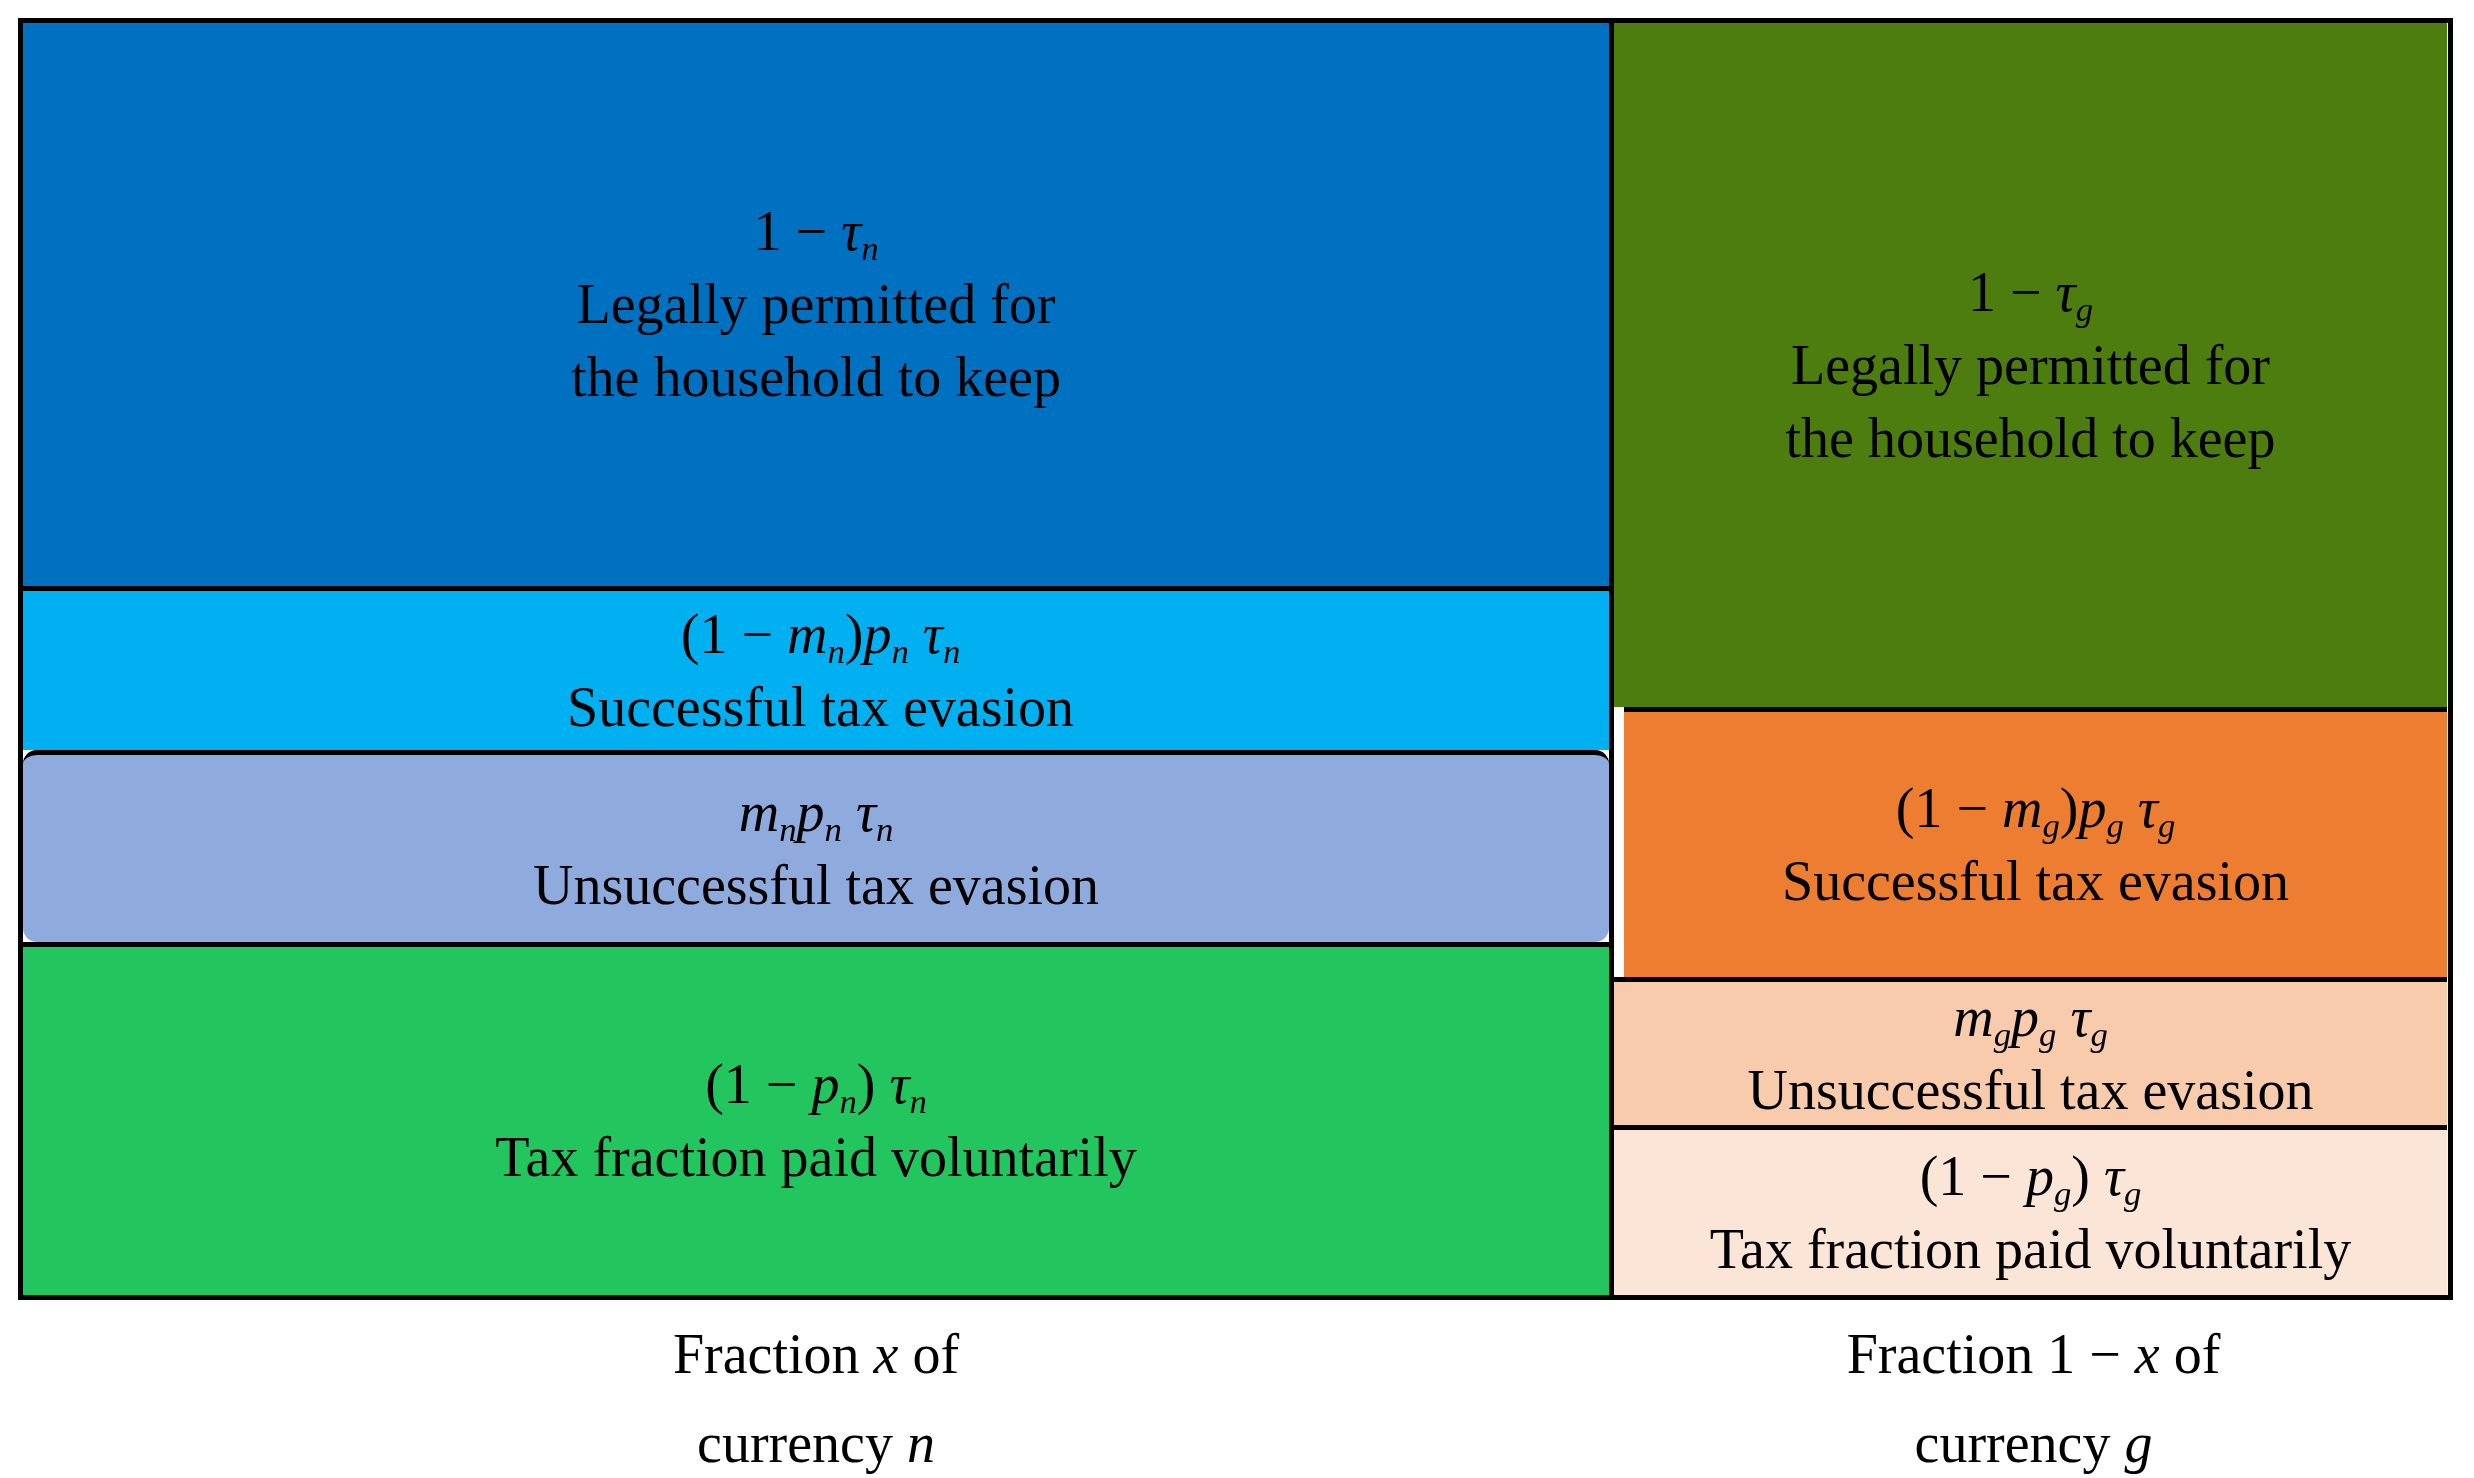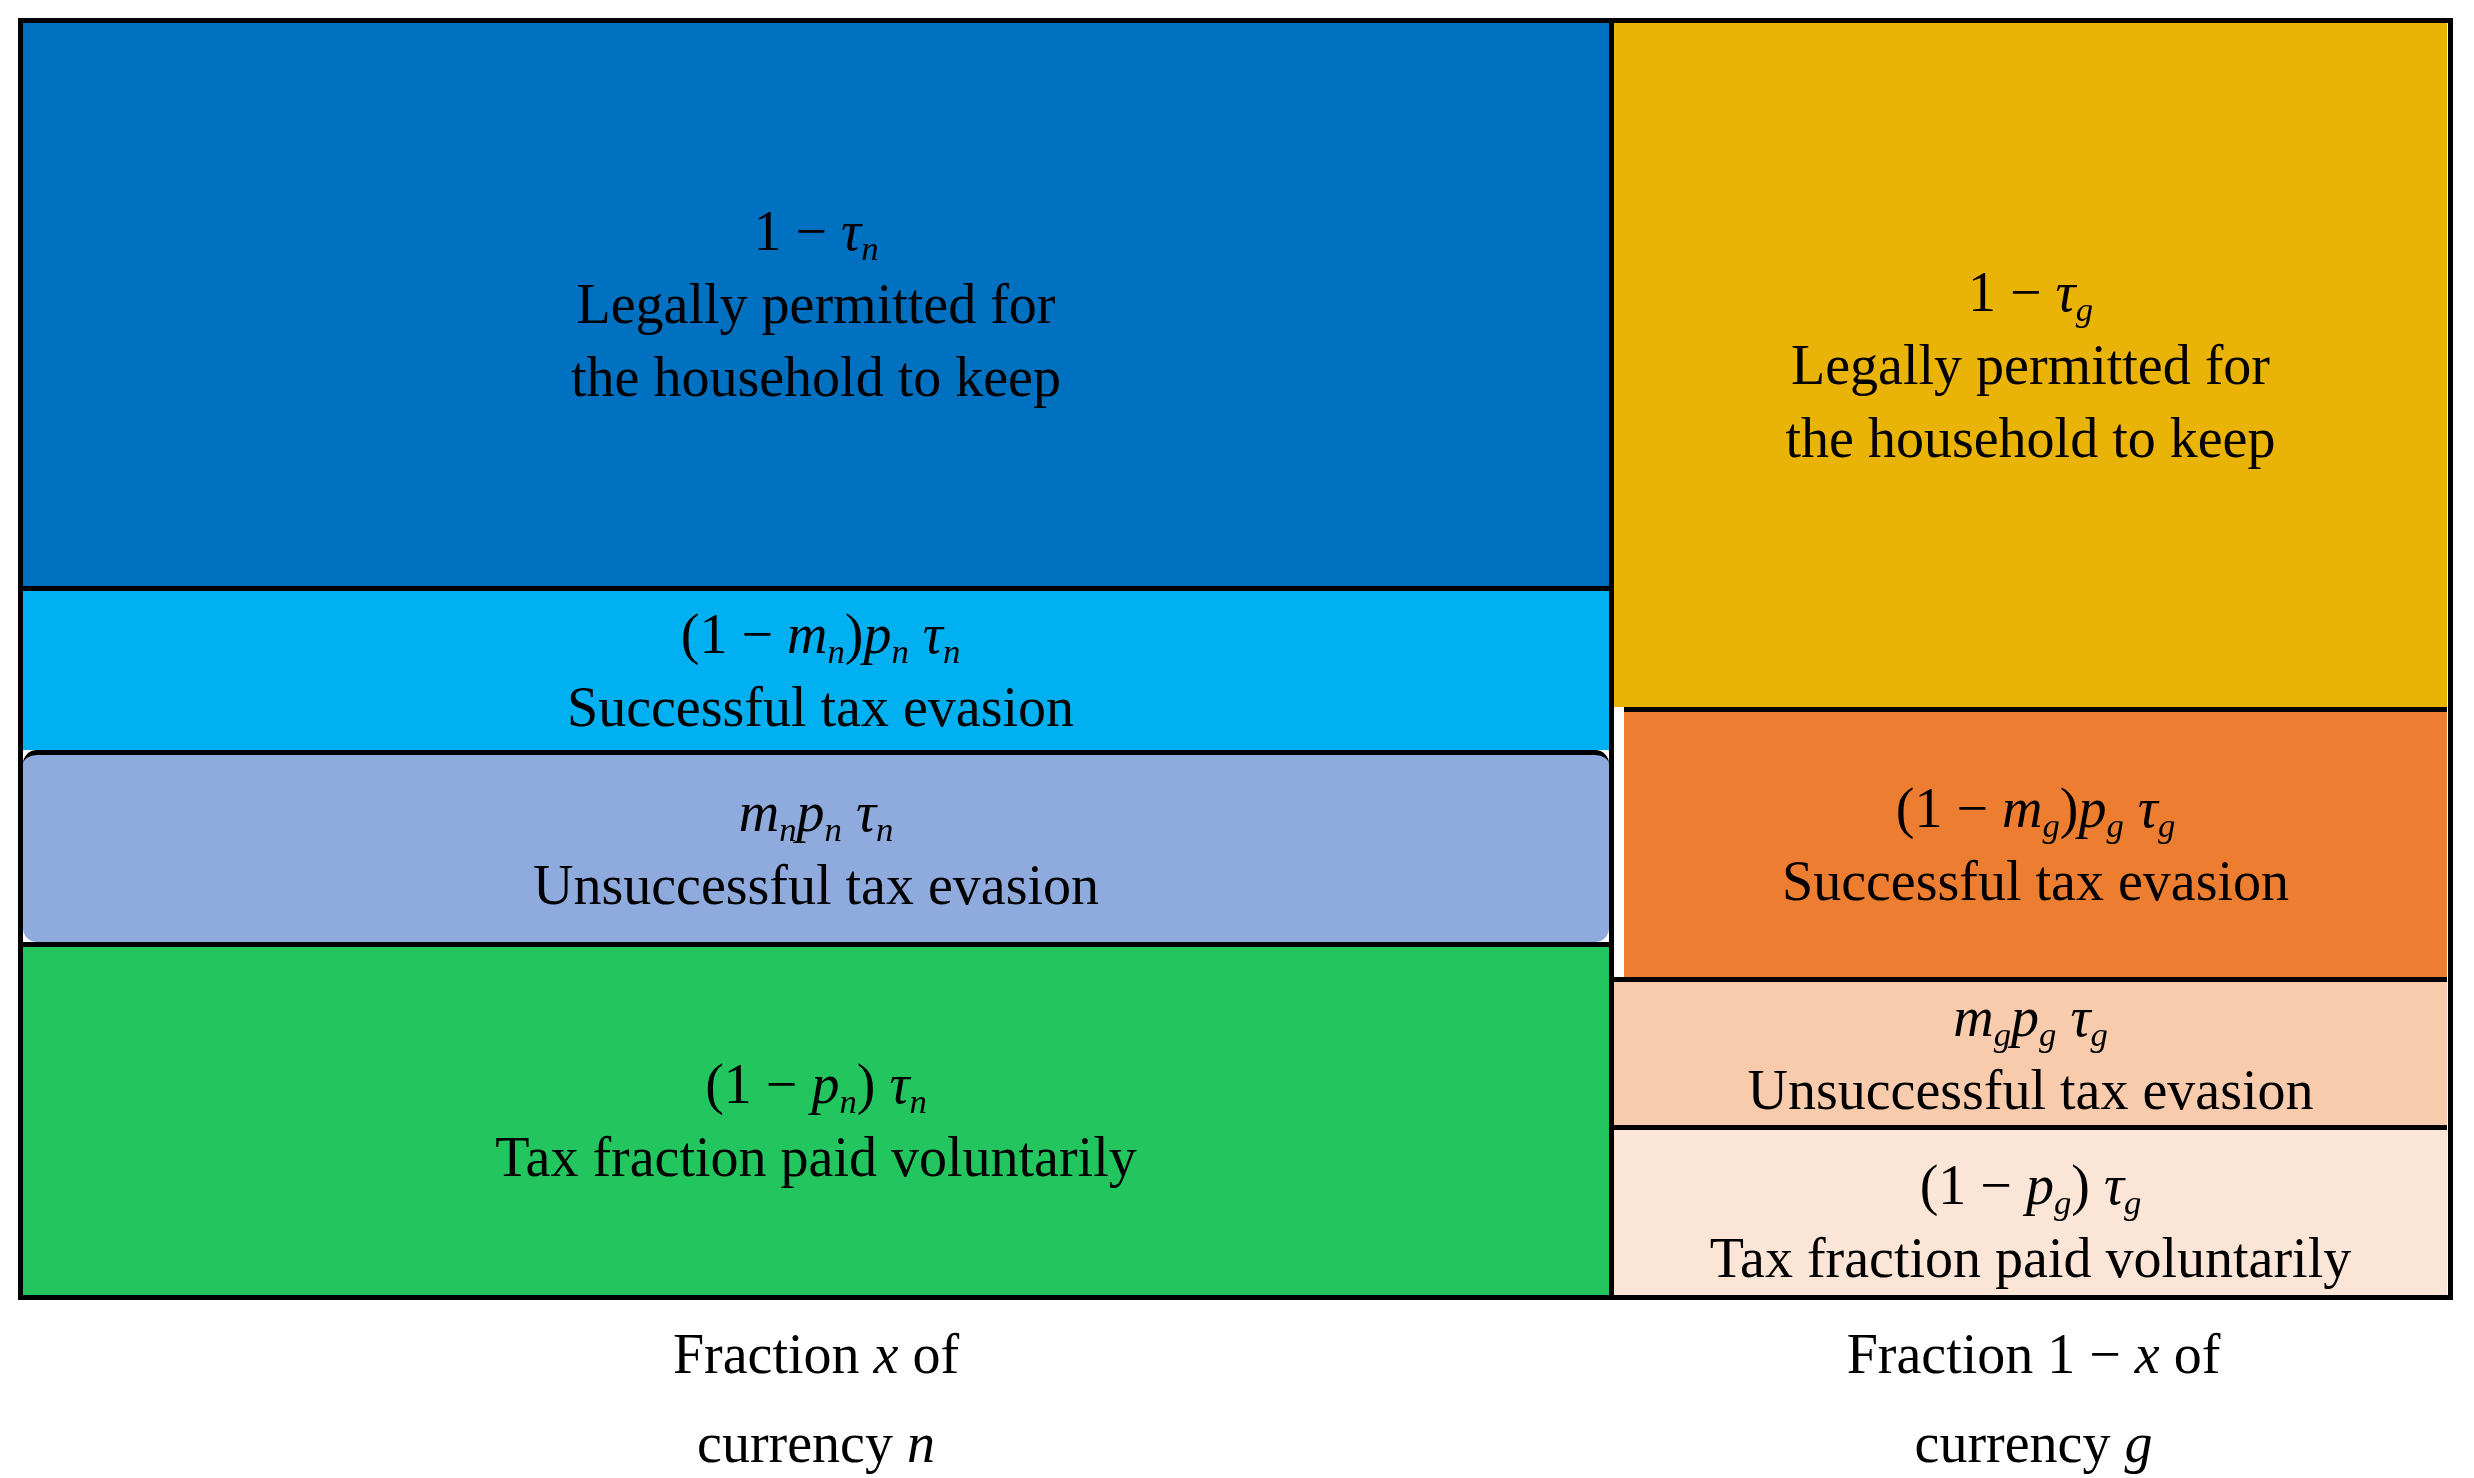--- a/index.html
+++ b/index.html
@@ -99,34 +99,34 @@
         <div class="formula"><i>m</i><sub>n</sub><i>p</i><sub>n</sub> <i>τ</i><sub>n</sub></div>
         <div class="label">Unsuccessful tax evasion</div>
       </div>
       <div class="block b4" style="background: #22c55e;">
         <div class="formula">(1 − <i>p</i><sub>n</sub>) <i>τ</i><sub>n</sub></div>
         <div class="label">Tax fraction paid voluntarily</div>
       </div>
     </div>
 
     <div class="col col-g">
-      <div class="block b1" style="background: #eab308;">
+      <div class="block b1" style="background: #4d7c0f;">
         <div class="formula">1 − <i>τ</i><sub>g</sub></div>
         <div class="label">Legally permitted for</div>
         <div class="label">the household to keep</div>
       </div>
       <div class="block b2" style="background: rgb(237, 125, 49);">
         <div class="formula">(1 − <i>m</i><sub>g</sub>)<i>p</i><sub>g</sub> <i>τ</i><sub>g</sub></div>
         <div class="label">Successful tax evasion</div>
       </div>
       <div class="block b3" style="background: rgb(248, 203, 173);">
         <div class="formula"><i>m</i><sub>g</sub><i>p</i><sub>g</sub> <i>τ</i><sub>g</sub></div>
         <div class="label">Unsuccessful tax evasion</div>
       </div>
-      <div class="block b4" style="background: rgb(251, 229, 214); justify-content: flex-end;">
+      <div class="block b4" style="background: rgb(251, 229, 214);">
         <div class="formula">(1 − <i>p</i><sub>g</sub>) <i>τ</i><sub>g</sub></div>
         <div class="label">Tax fraction paid voluntarily</div>
       </div>
     </div>
 
   </div>
 
   <div class="caption caption-n">
     <div class="caption-line">Fraction <i>x</i> of</div>
     <div class="caption-line">currency <i>n</i></div>

